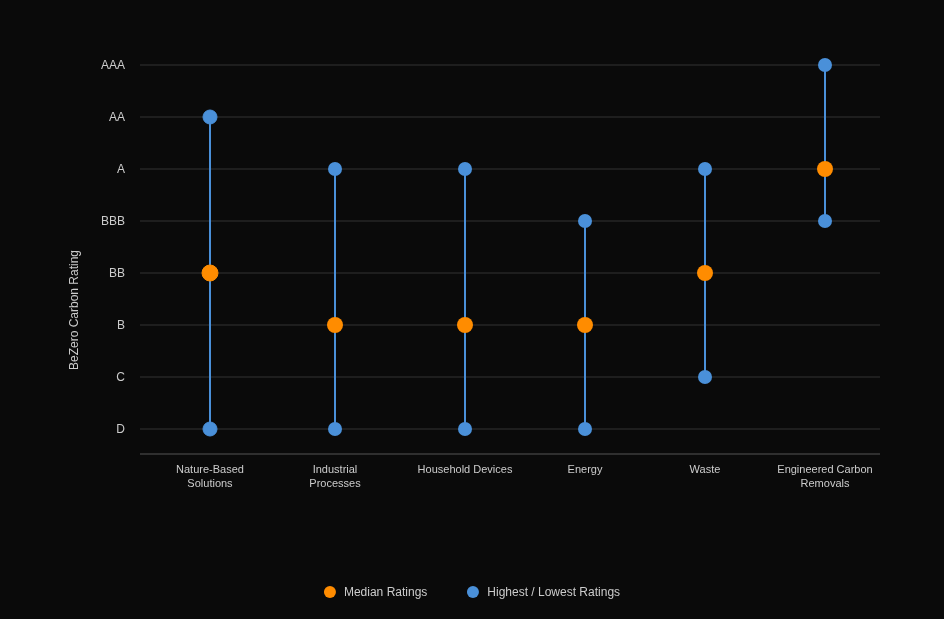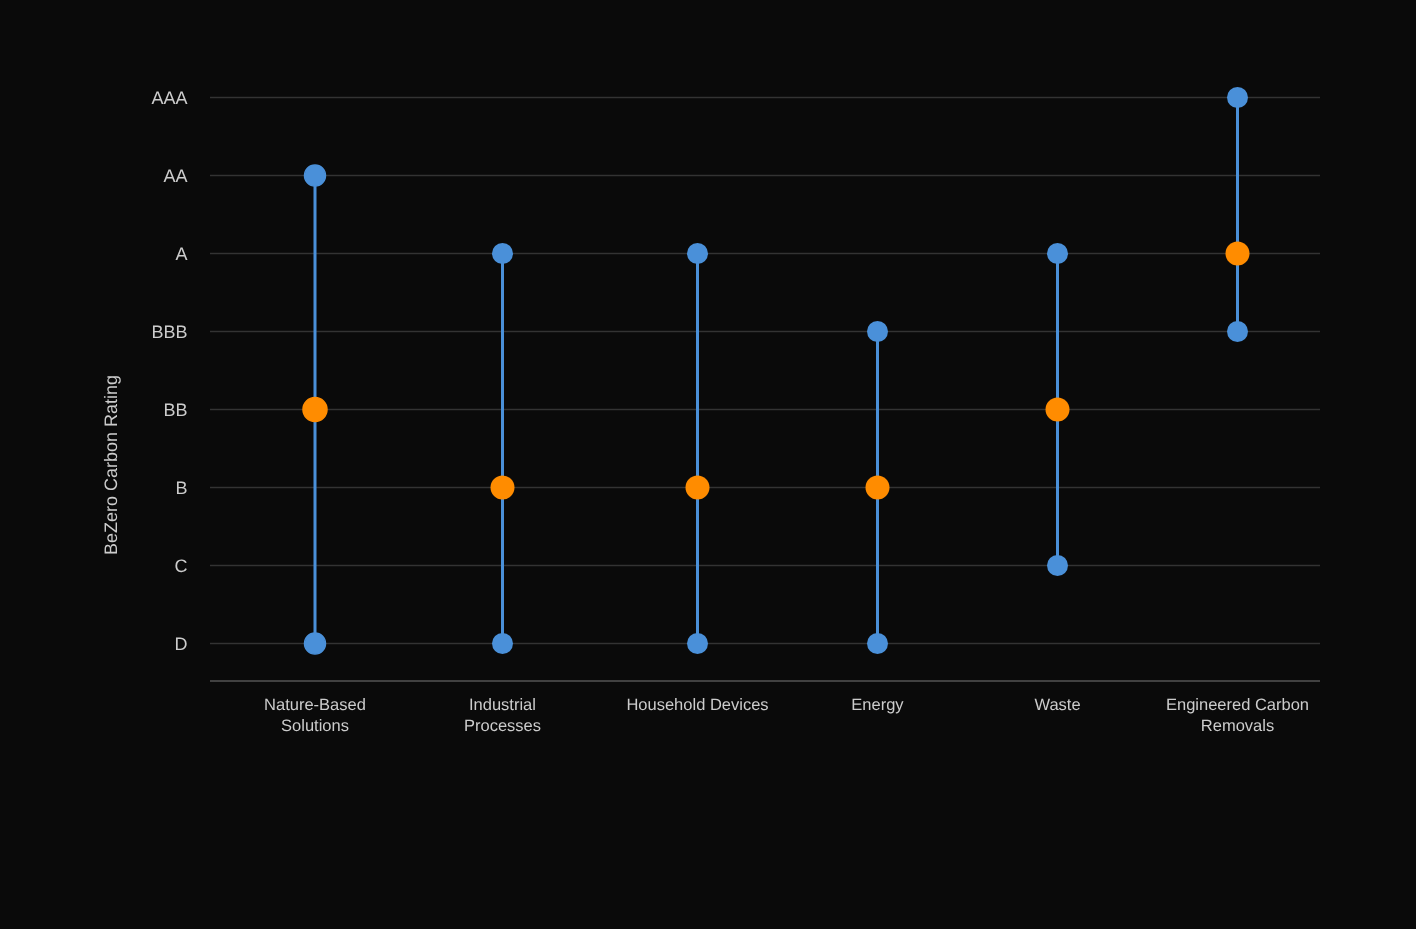--- a/index.html
+++ b/index.html
@@ -132,13 +132,23 @@
       <circle cx="625" cy="228" r="8" fill="#ff8c00"></circle>
 
       <line x1="745" y1="20" x2="745" y2="176" stroke="#4a90d9" stroke-width="2"></line>
       <circle cx="745" cy="20" r="7" fill="#4a90d9"></circle>
       <circle cx="745" cy="176" r="7" fill="#4a90d9"></circle>
       <circle cx="745" cy="124" r="8" fill="#ff8c00"></circle>
 
     </svg>
   </div>
 
+  <div class="legend">
+    <div class="legend-item">
+      <div class="legend-dot orange"></div>
+      <span>Median Ratings</span>
+    </div>
+    <div class="legend-item">
+      <div class="legend-dot blue"></div>
+      <span>Highest / Lowest Ratings</span>
+    </div>
+  </div>
 </div>
 
 </body></html>

